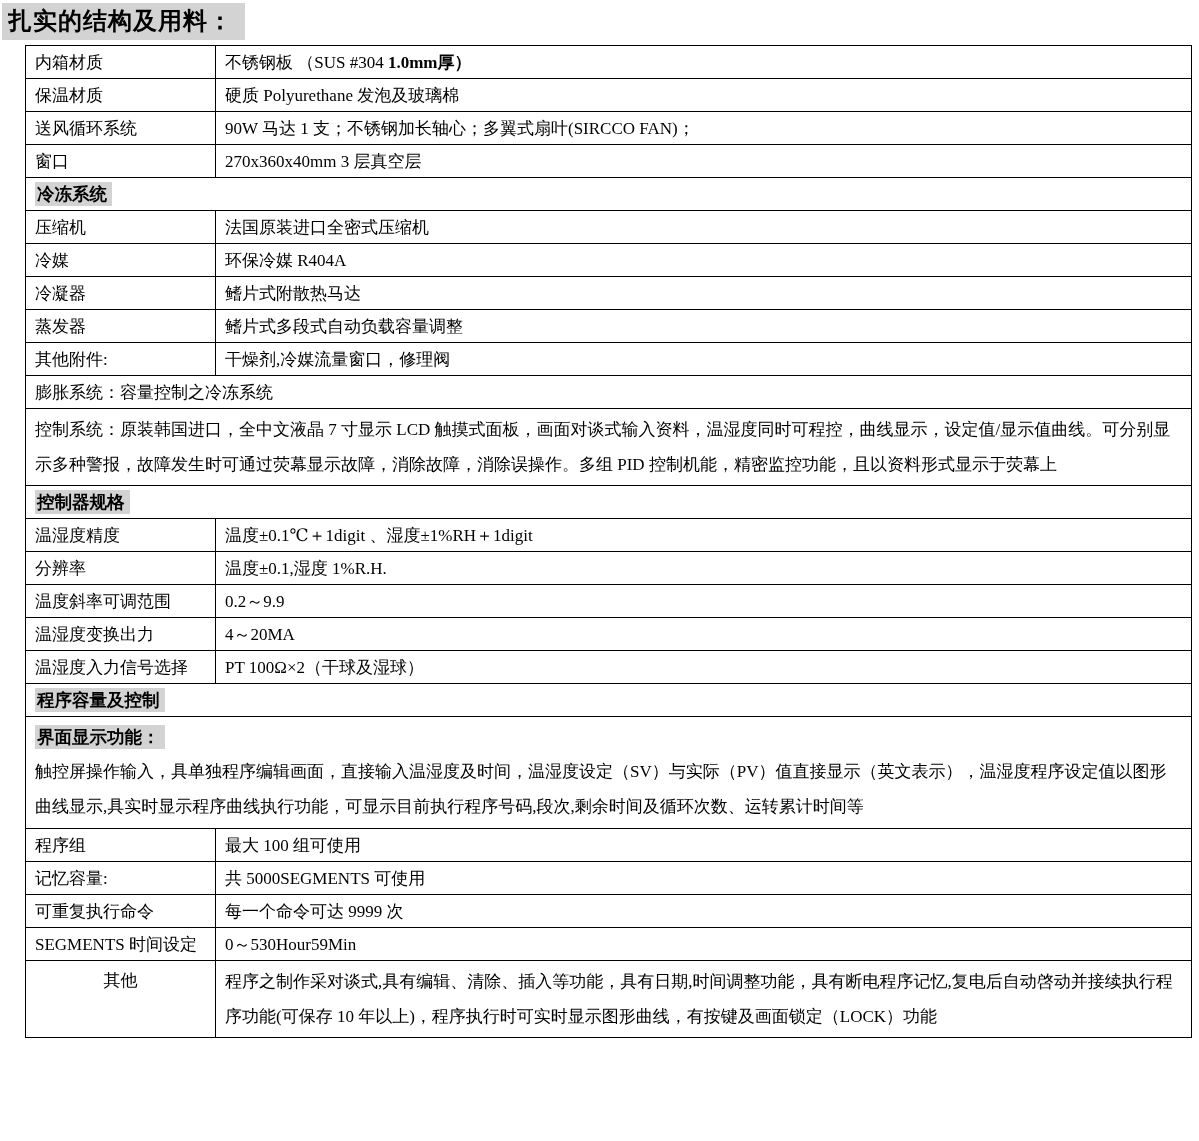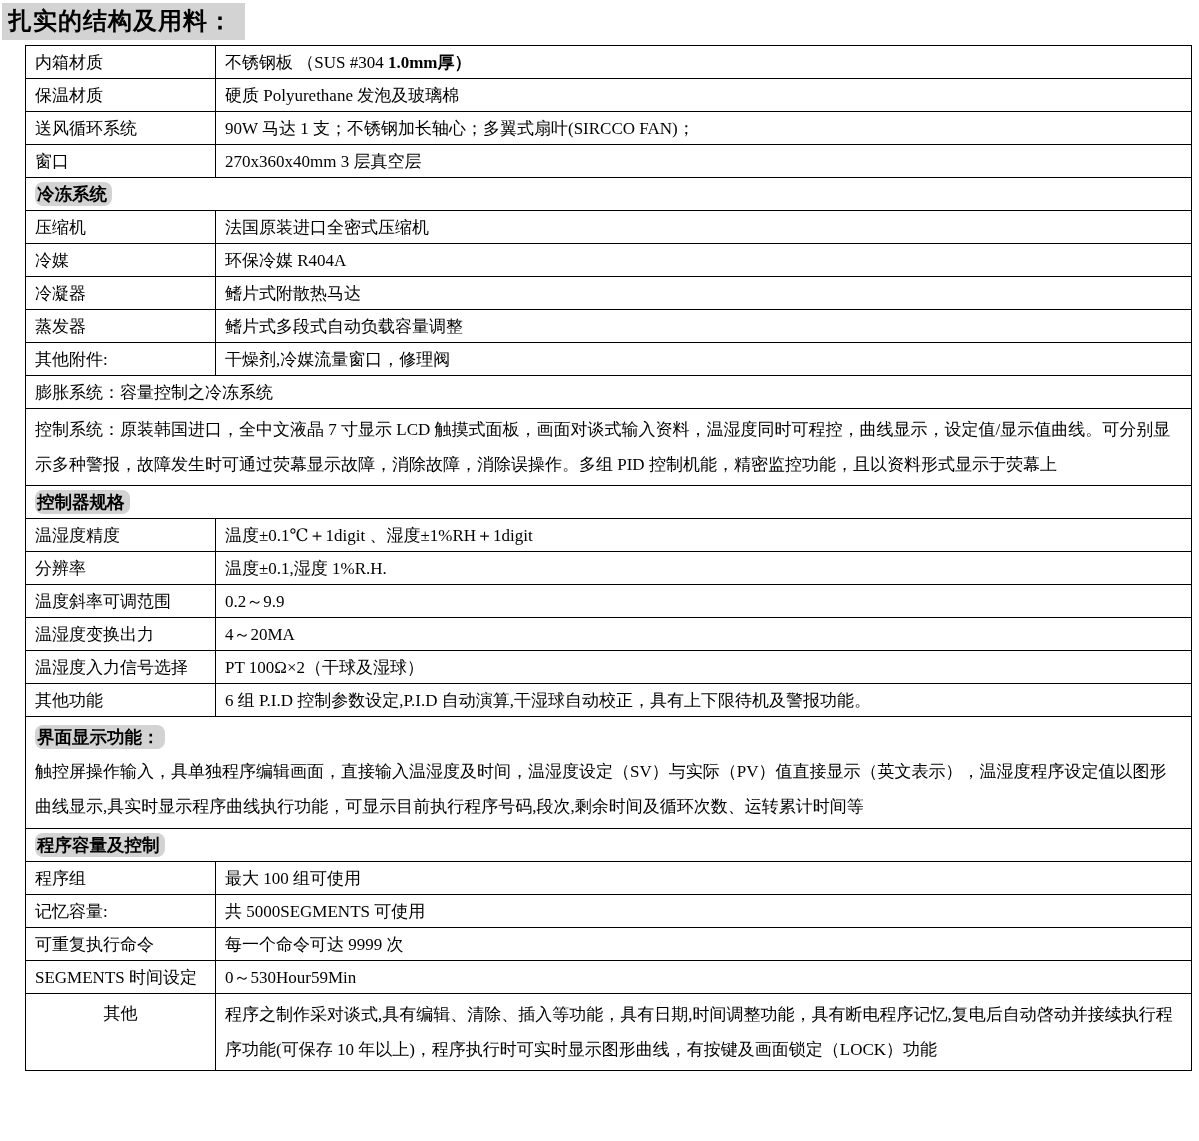--- a/index.html
+++ b/index.html
@@ -35,21 +35,20 @@
     white-space: nowrap;
   }
   tr.single td { height: 33px; }
   td.bold, .bold { font-weight: bold; }
   td.section-cell { height: 33px; }
   .hl-chip {
     background: var(--hl);
     font-weight: bold;
     padding: 2px 5px 2px 2px;
     font-size: 17.5px;
-    border-radius: 8px;
   }
   td.full-cell { height: 33px; white-space: normal; }
   td.para-cell {
     white-space: normal;
     line-height: 35px;
     padding: 3px 9px;
     vertical-align: top;
   }
   td.combo-cell {
     white-space: normal;
@@ -139,34 +138,30 @@
     <td>0.2～9.9</td>
   </tr>
   <tr class="single">
     <td>温湿度变换出力</td>
     <td>4～20MA</td>
   </tr>
   <tr class="single">
     <td>温湿度入力信号选择</td>
     <td>PT 100Ω×2（干球及湿球）</td>
   </tr>
-  <tr class="single">
-    <td>其他功能</td>
-    <td>6 组 P.I.D 控制参数设定,P.I.D 自动演算,干湿球自动校正，具有上下限待机及警报功能。</td>
+
+  <tr>
+    <td colspan="2" class="section-cell"><span class="hl-chip">程序容量及控制</span></td>
   </tr>
 
   <tr>
     <td colspan="2" class="combo-cell">
       <div class="combo-header"><span class="hl-chip">界面显示功能：</span></div>
       <div class="combo-para">触控屏操作输入，具单独程序编辑画面，直接输入温湿度及时间，温湿度设定（SV）与实际（PV）值直接显示（英文表示），温湿度程序设定值以图形曲线显示,具实时显示程序曲线执行功能，可显示目前执行程序号码,段次,剩余时间及循环次数、运转累计时间等</div>
     </td>
-  </tr>
-
-  <tr>
-    <td colspan="2" class="section-cell"><span class="hl-chip">程序容量及控制</span></td>
   </tr>
 
   <tr class="single">
     <td>程序组</td>
     <td>最大 100 组可使用</td>
   </tr>
   <tr class="single">
     <td>记忆容量:</td>
     <td>共 5000SEGMENTS 可使用</td>
   </tr>

